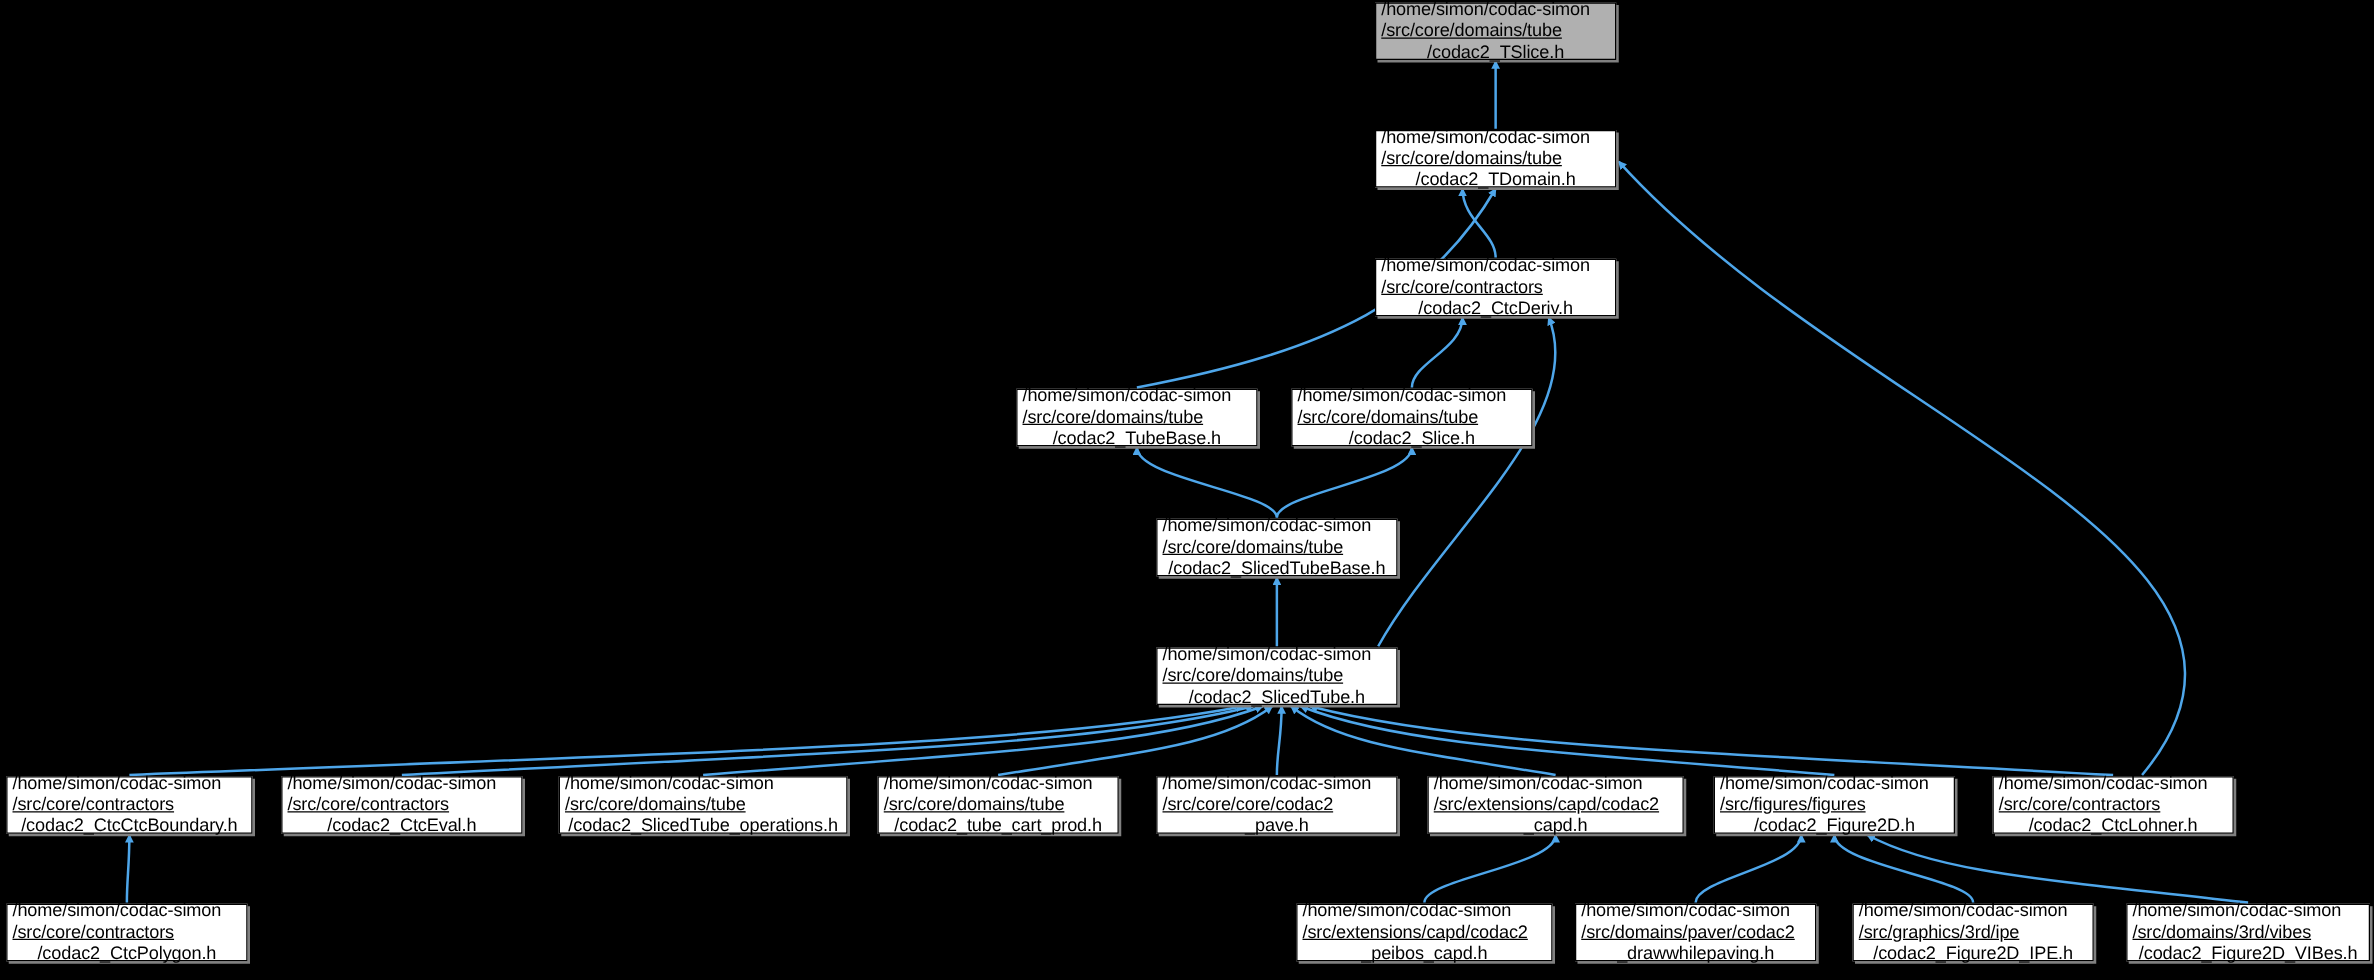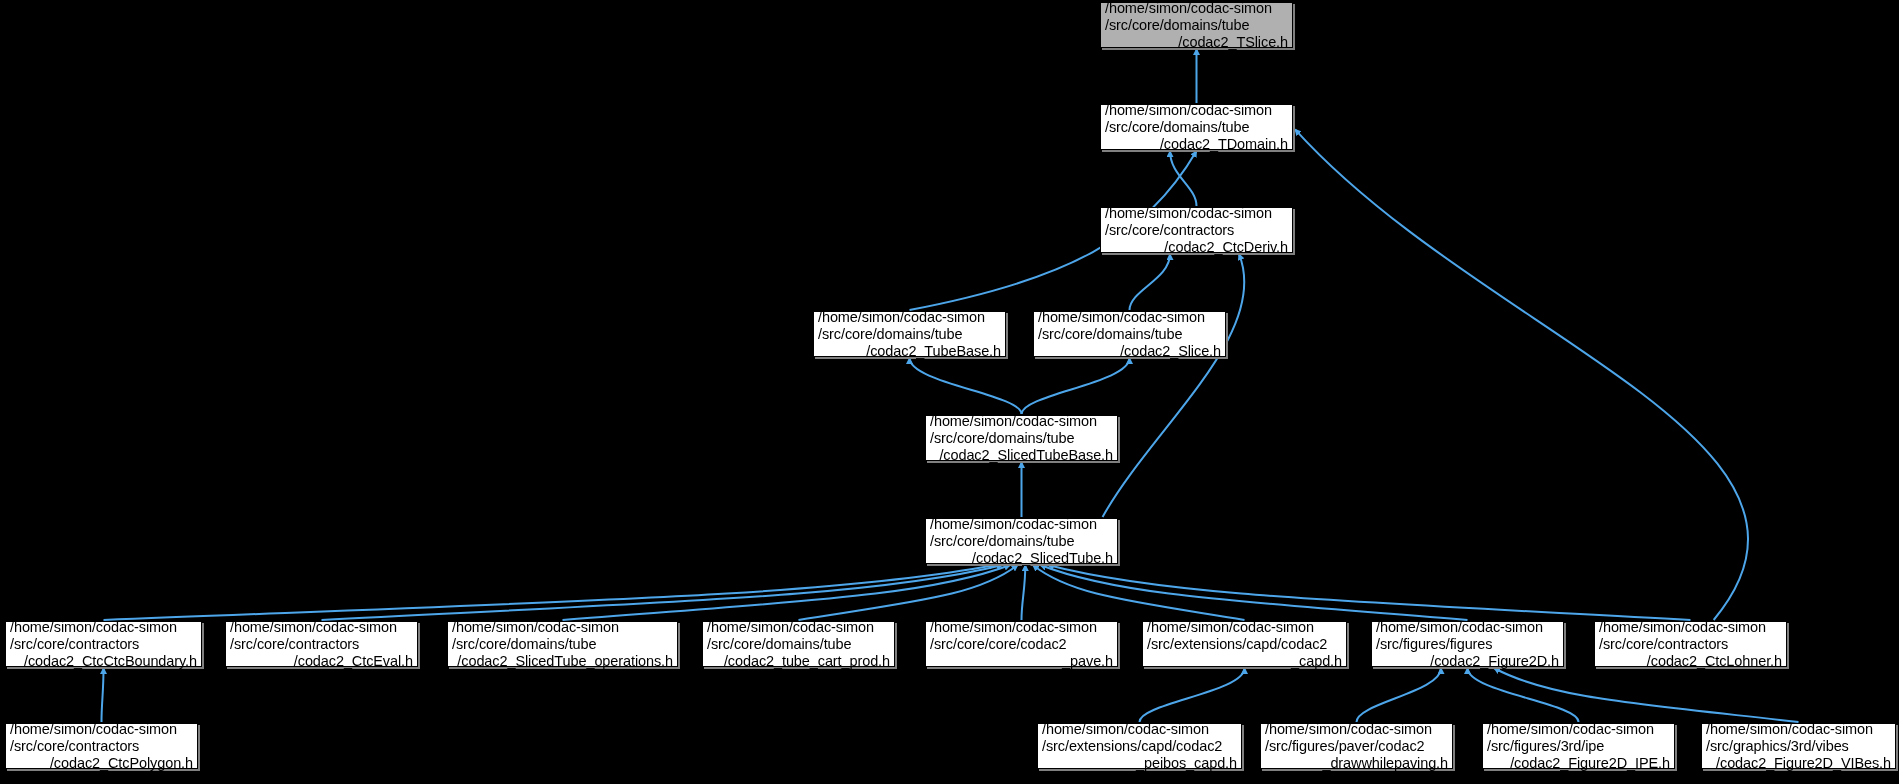--- a/index.html
+++ b/index.html
@@ -43,22 +43,22 @@
   .node .ln {
     display: block;
     width: 100%;
     font-size: 14.5px;
     line-height: 17px;
     color: #000000;
     white-space: nowrap;
     letter-spacing: -0.1px;
   }
   .node .ln.l0 { text-align: left; }
-  .node .ln.l1 { text-align: left; }
-  .node .ln.l2 { text-align: right; }
+  .node .ln.l1 { text-align: left; text-decoration: underline; }
+  .node .ln.l2 { text-align: center; }
 </style>
 </head>
 <body>
 
 <div id="graph">
   <svg id="edges" viewBox="0 0 1899 784" width="1899" height="784">
       <defs>
         <marker id="arrowhead" markerWidth="7" markerHeight="7" refX="6" refY="3.5" orient="auto" markerUnits="userSpaceOnUse">
           <path d="M0,0 L7,3.5 L0,7 Z" fill="#4ea6ea"></path>
         </marker>
@@ -166,26 +166,26 @@
       <span class="ln l1">/src/core/contractors</span>
       <span class="ln l2">/codac2_CtcPolygon.h</span>
     </div>
     <div class="node" style="left: 1037px; top: 723px; width: 205px; height: 46px;">
       <span class="ln l0">/home/simon/codac-simon</span>
       <span class="ln l1">/src/extensions/capd/codac2</span>
       <span class="ln l2">_peibos_capd.h</span>
     </div>
     <div class="node" style="left: 1260px; top: 723px; width: 193px; height: 46px;">
       <span class="ln l0">/home/simon/codac-simon</span>
-      <span class="ln l1">/src/figures/paver/codac2</span>
+      <span class="ln l1">/src/domains/paver/codac2</span>
       <span class="ln l2">_drawwhilepaving.h</span>
     </div>
     <div class="node" style="left: 1482px; top: 723px; width: 193px; height: 46px;">
       <span class="ln l0">/home/simon/codac-simon</span>
-      <span class="ln l1">/src/figures/3rd/ipe</span>
+      <span class="ln l1">/src/graphics/3rd/ipe</span>
       <span class="ln l2">/codac2_Figure2D_IPE.h</span>
     </div>
     <div class="node" style="left: 1701px; top: 723px; width: 195px; height: 46px;">
       <span class="ln l0">/home/simon/codac-simon</span>
-      <span class="ln l1">/src/graphics/3rd/vibes</span>
+      <span class="ln l1">/src/domains/3rd/vibes</span>
       <span class="ln l2">/codac2_Figure2D_VIBes.h</span>
     </div>
   </div>
 
 </body></html>

